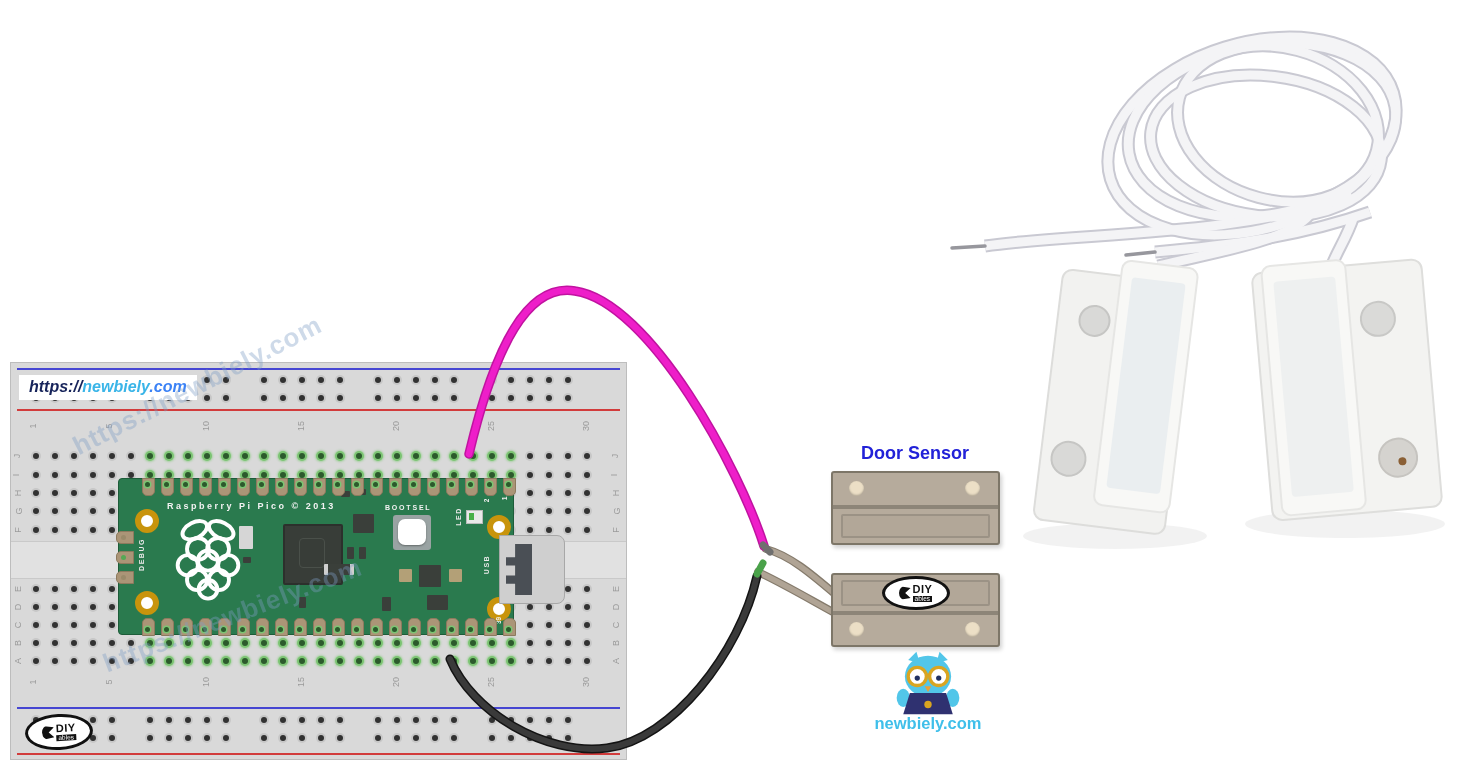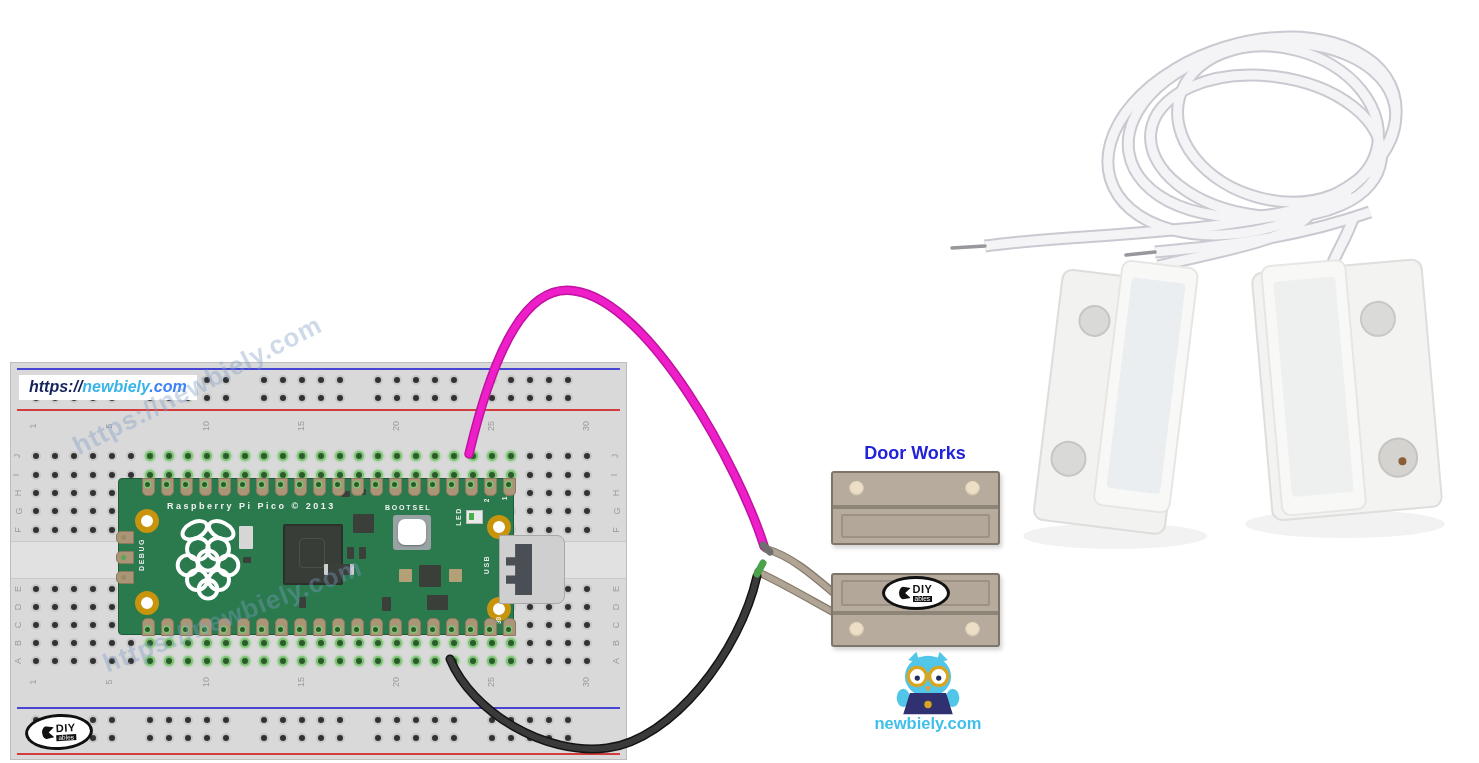--- a/index.html
+++ b/index.html
@@ -806,21 +806,21 @@
       <path d="M 757,574 L 763,563" stroke="#4aa24a" stroke-width="7"></path>
     </g>
 
     <g fill="none" stroke-linecap="round">
       <path d="M 469,454 C 495,345 528,283 575,291 C 650,302 740,470 764,546" stroke="#c013a0" stroke-width="9.5"></path>
       <path d="M 469,454 C 495,345 528,283 575,291 C 650,302 740,470 764,546" stroke="#ee1ec9" stroke-width="6.5"></path>
       <path d="M 763,545 L 770,552" stroke="#6f6f6f" stroke-width="7"></path>
     </g>
   </svg>
 
-  <div class="sensor-title">Door Works</div>
+  <div class="sensor-title">Door Sensor</div>
 
   <div class="spart" style="top:471px;height:74px">
     <div class="half" style="height:32px">
       <div class="screw" style="left:16px;top:8px"></div>
       <div class="screw" style="left:132px;top:8px"></div>
     </div>
     <div class="divid"></div>
     <div class="half" style="height:34px">
         <div class="inset"></div>
       </div>

